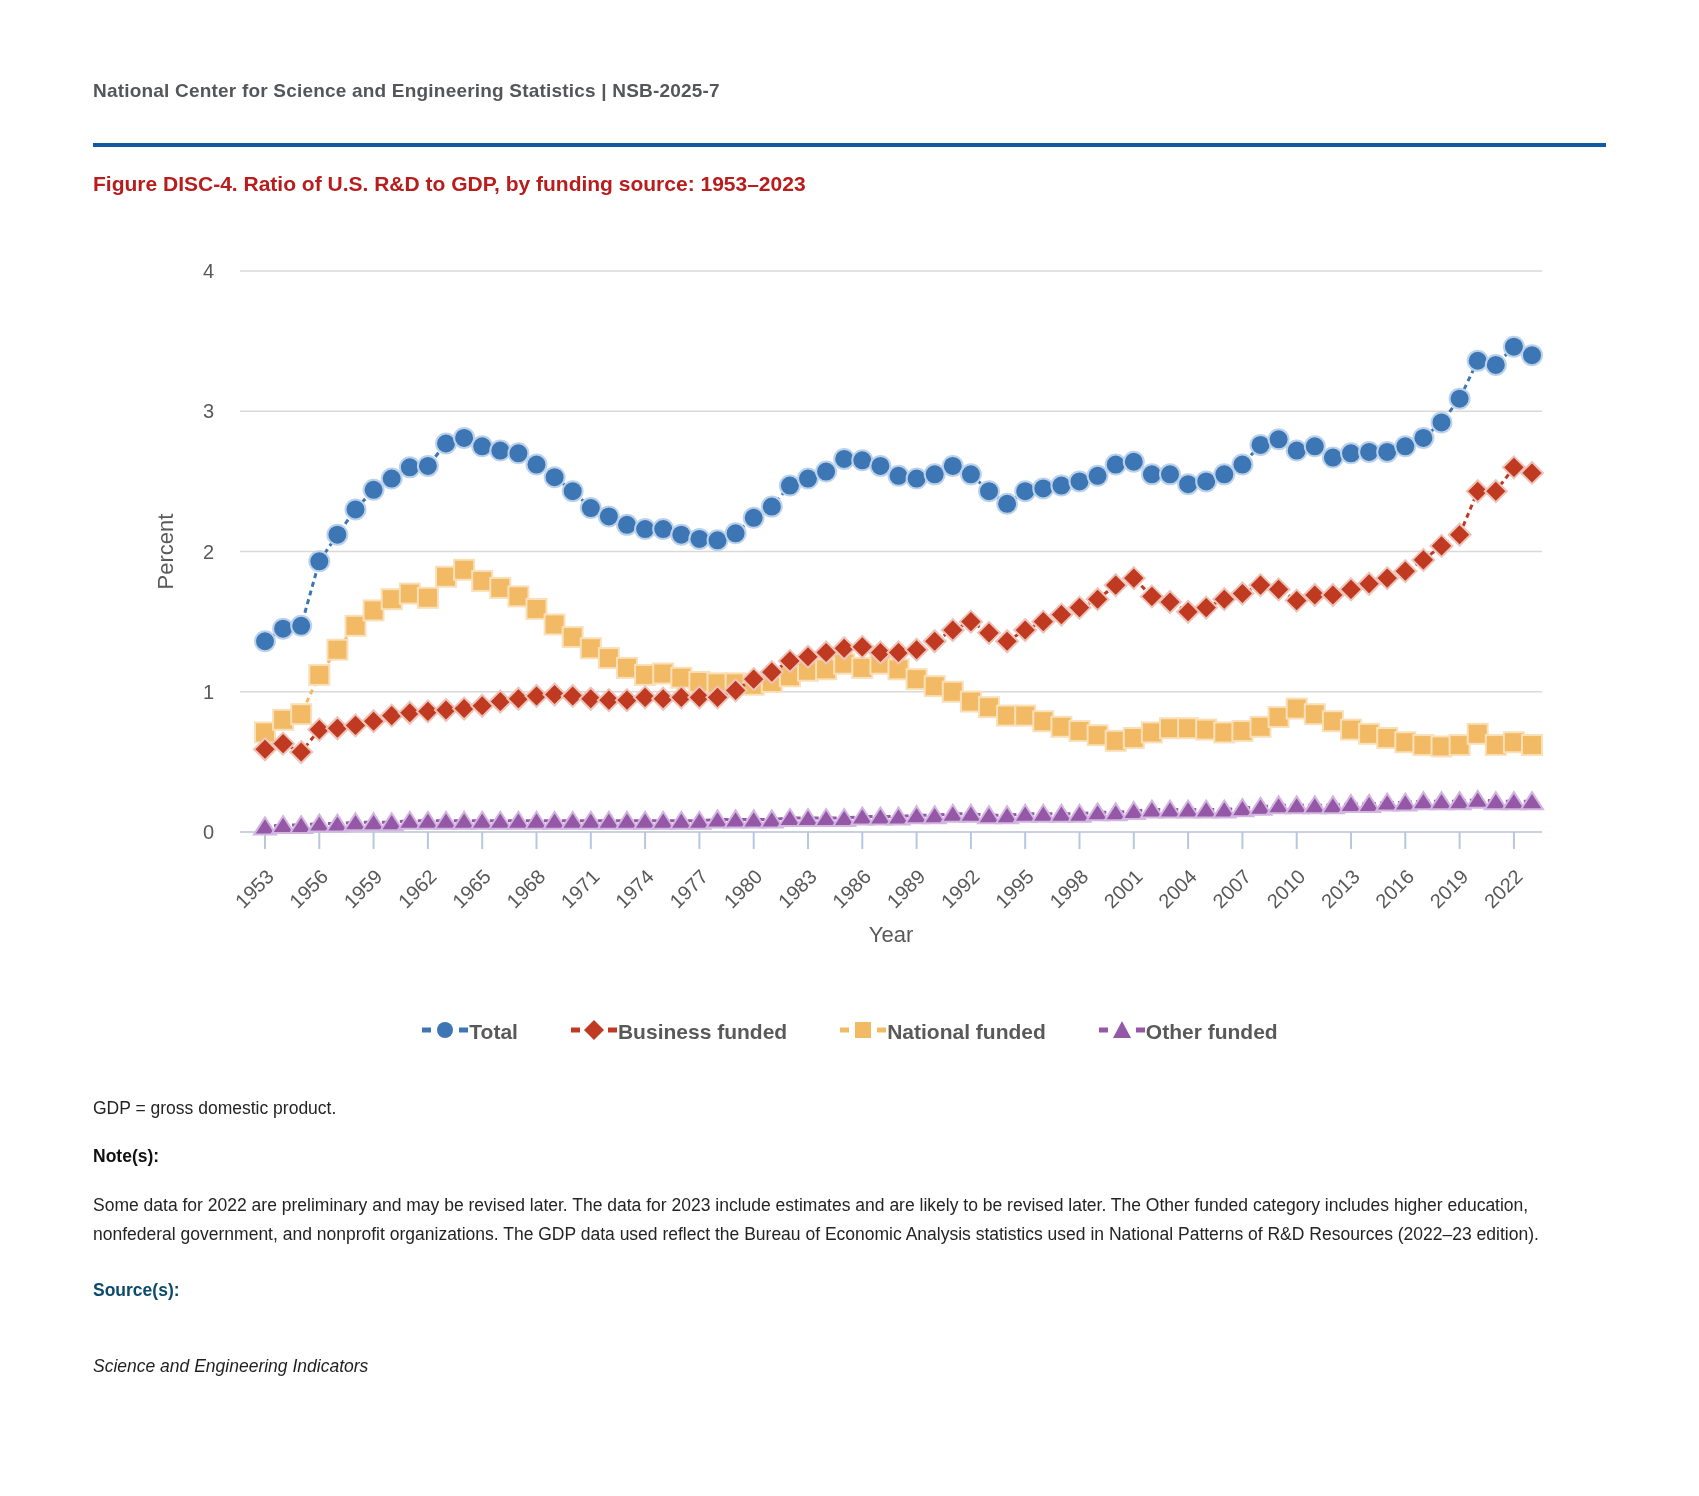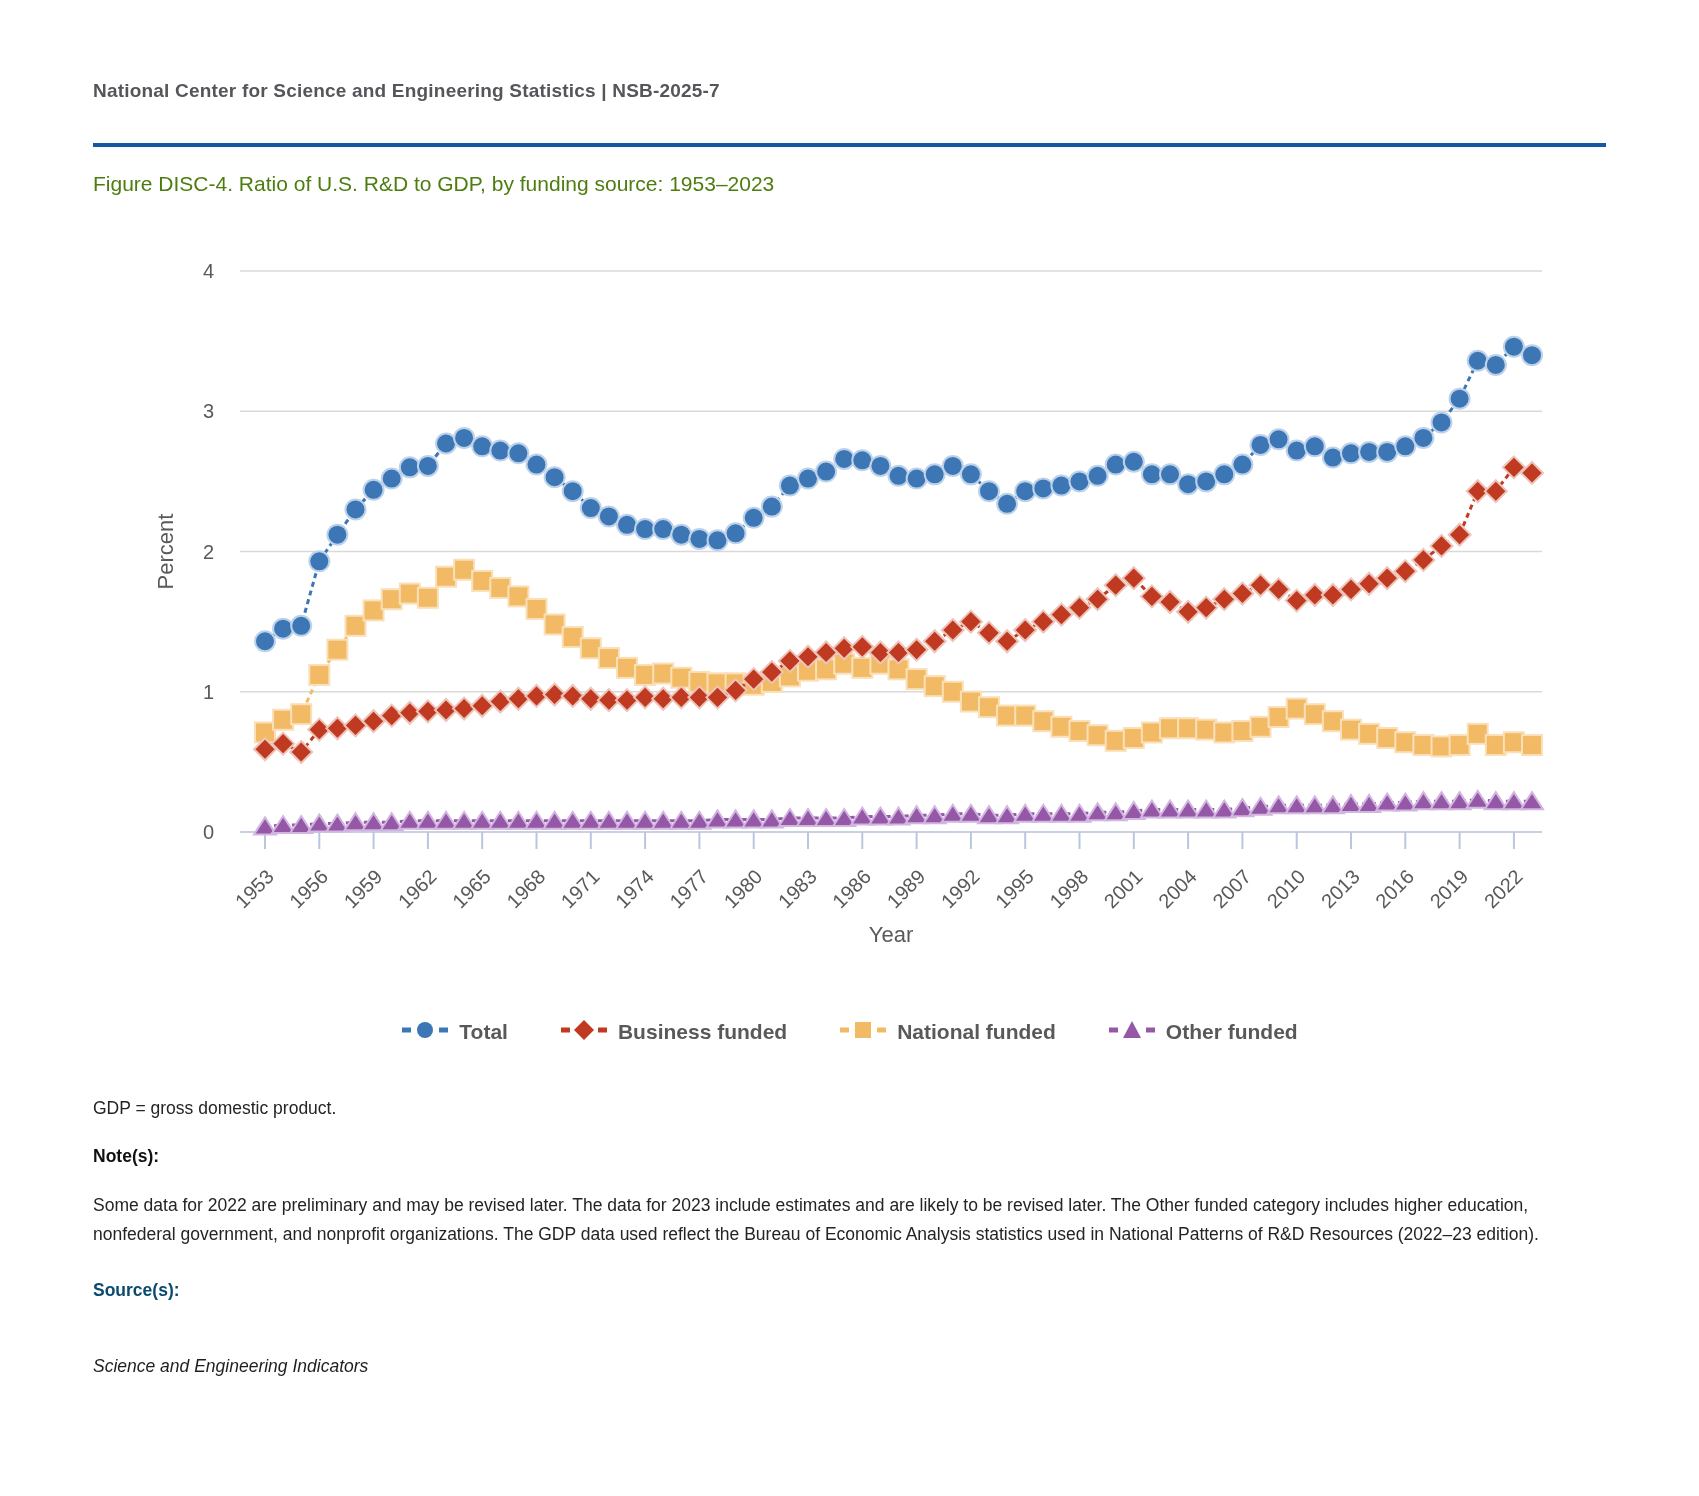--- a/index.html
+++ b/index.html
@@ -14,28 +14,28 @@
   .hdr{
     position:absolute; left:93px; top:80px;
     font-size:19px; font-weight:bold; color:#55565a; letter-spacing:.2px;
   }
   .divider{
     position:absolute; left:93px; top:143px; width:1513px; height:4px;
     background:#1259a4;
   }
   .fig-title{
     position:absolute; left:93px; top:172px;
-    font-size:21px; font-weight:normal; color:#4d7c0f;
+    font-size:21px; font-weight:bold; color:#b91c1c;
   }
   .chart-svg{position:absolute; left:0; top:0; width:1699px; height:970px;}
   .legend{
     position:absolute; left:0; top:1018px; width:1699px;
     display:flex; justify-content:center; align-items:center; gap:52px;
   }
-  .legend-item{display:flex; align-items:center; gap:10px; cursor:pointer;}
+  .legend-item{display:flex; align-items:center; cursor:pointer;}
   .lgd-label{font-size:21px; font-weight:bold; color:#595959;}
   .ft{position:absolute; left:93px; color:#242424; font-size:17.5px; line-height:29px;}
   .ft-gdp{top:1094px;}
   .ft-noteslabel{top:1142px; font-weight:bold; color:#111;}
   .ft-notes{top:1171px; width:1522px;margin-top:20px;}
   .ft-sourceslabel{top:1276px; font-weight:bold; color:#0c4a6e;}
   .ft-sources{top:1305px; width:1522px;}
   .ft-attrib{top:1352px; font-style:italic; color:#1f1f1f;}
 </style>
 </head>

